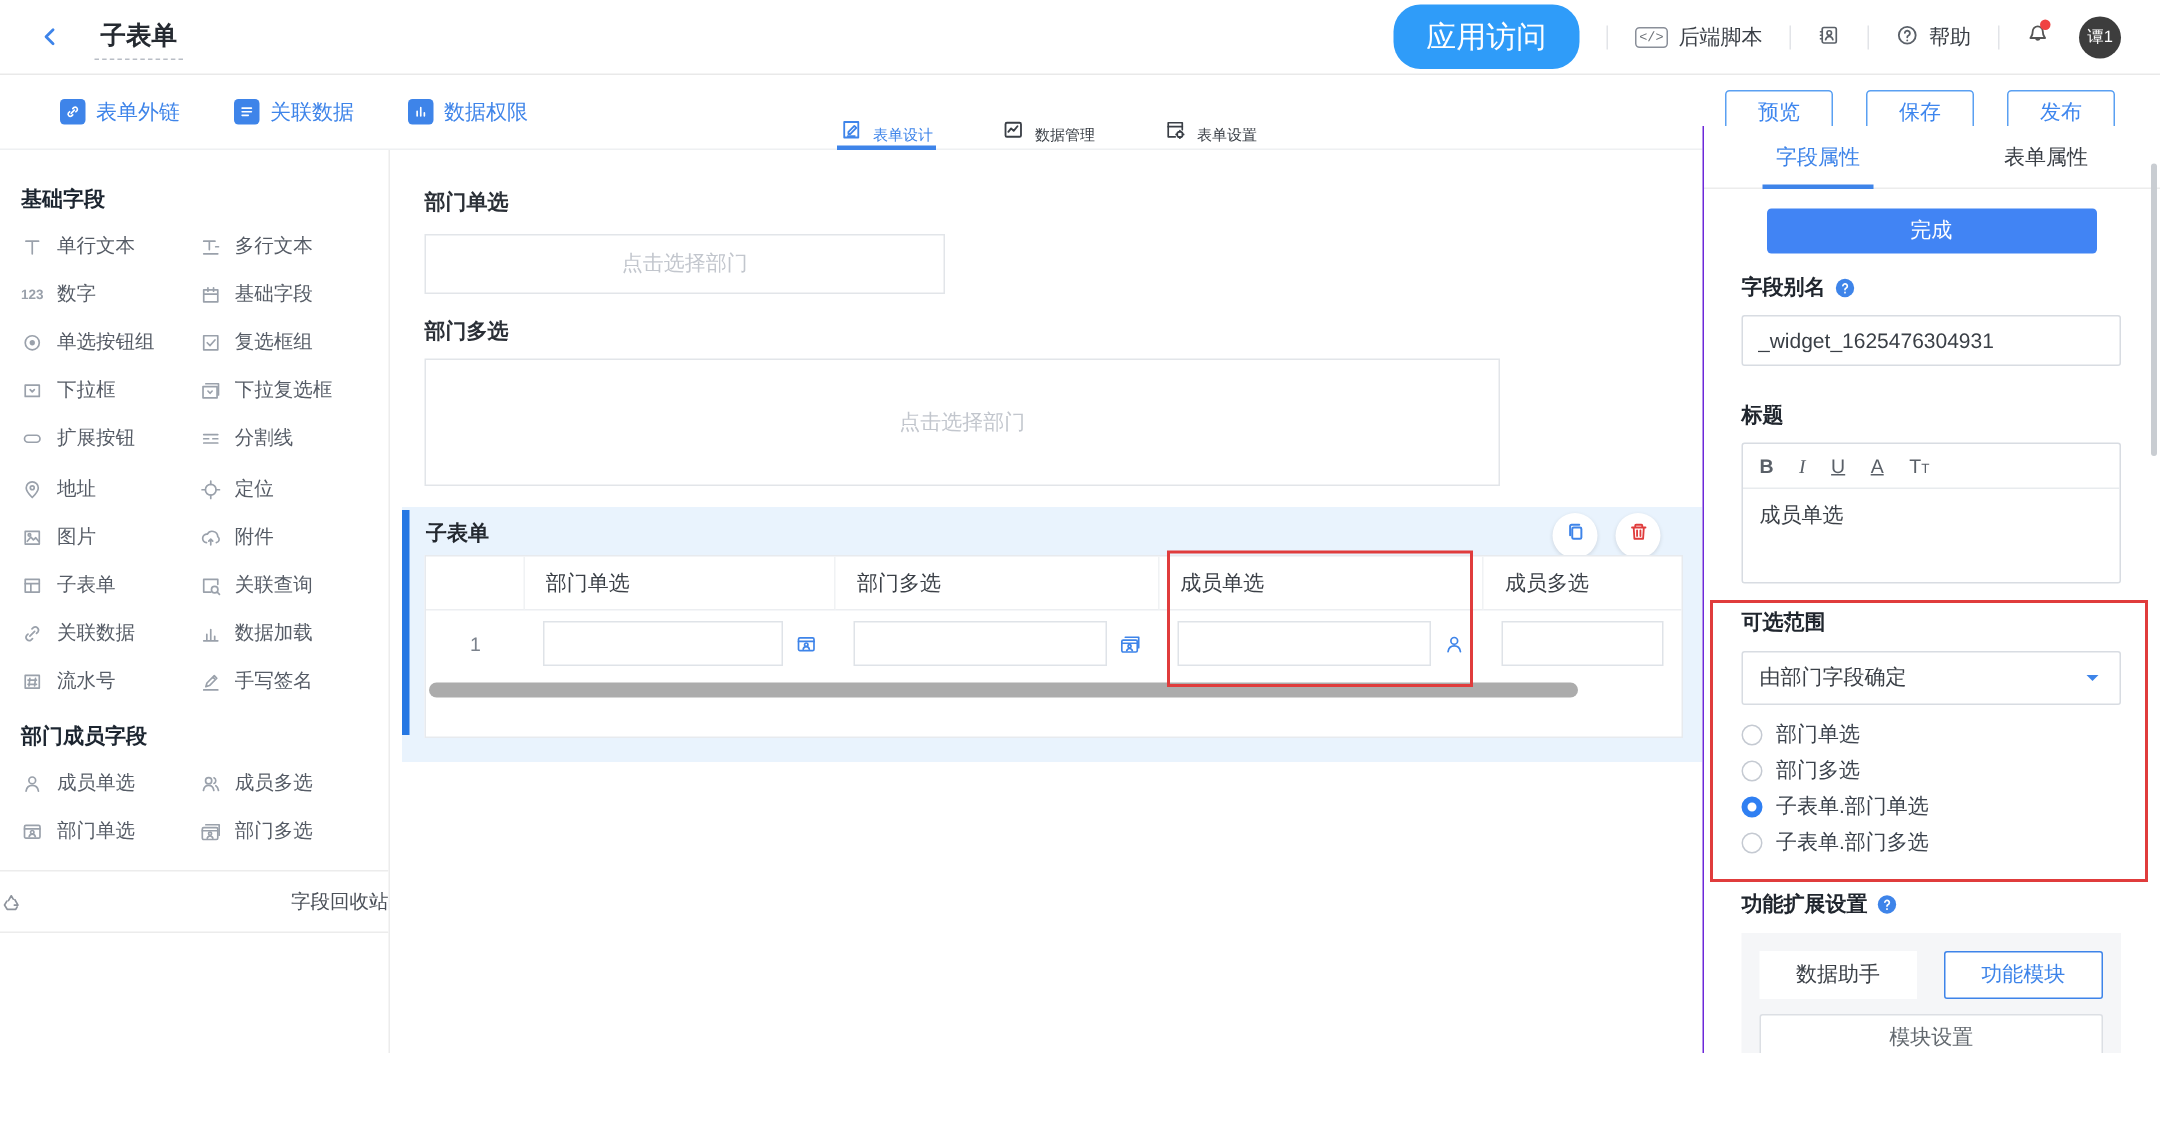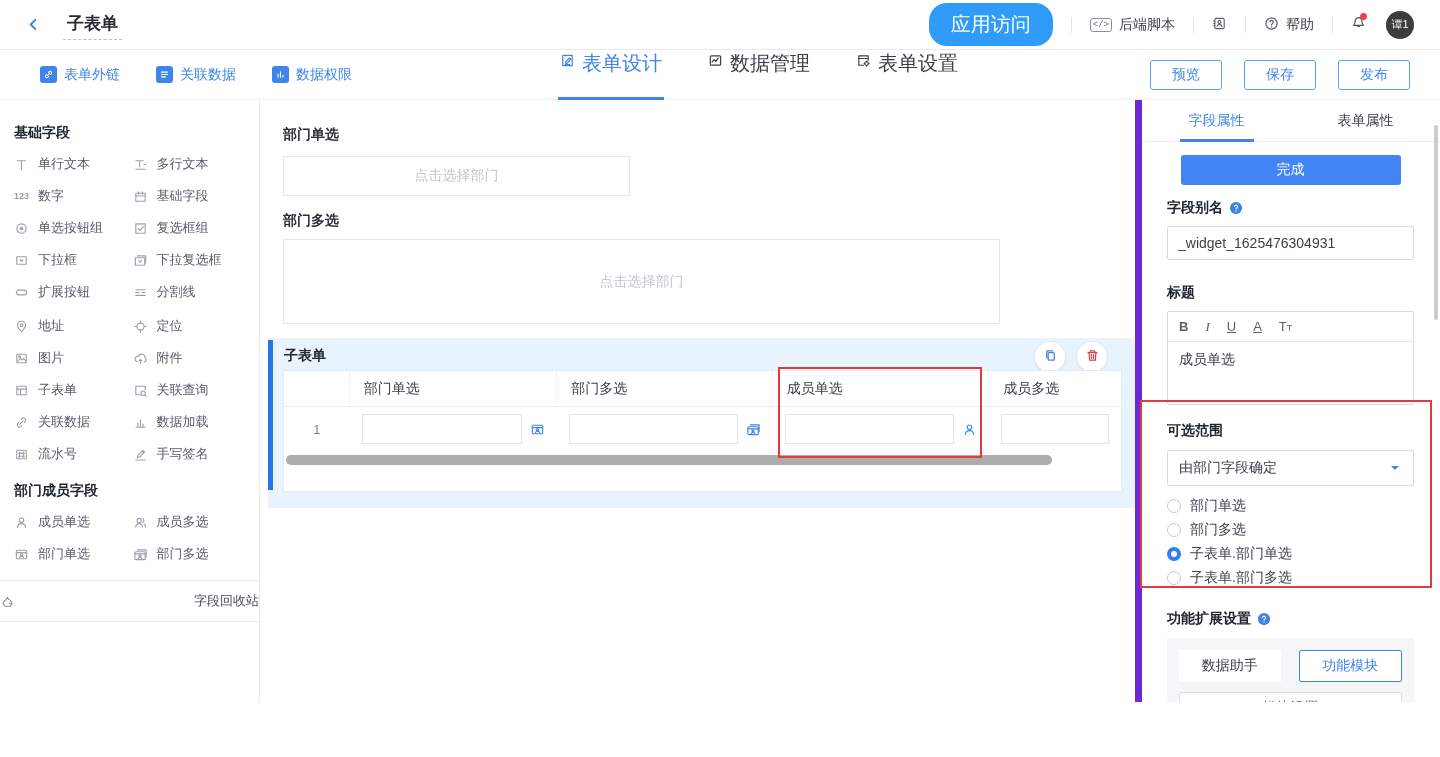--- a/index.html
+++ b/index.html
@@ -28,21 +28,21 @@
            font-size:11px; display:flex; align-items:center; justify-content:center; cursor:pointer; }
 
   
   .bar2{ position:absolute; top:50px; left:0; right:0; height:50px; background:#fff;
          border-bottom:1px solid #eef0f2; display:flex; align-items:center; }
   .links{ display:flex; gap:36px; padding-left:40px; }
   .link-item{ display:flex; align-items:center; gap:7px; color:#3e84e9; font-size:14px; cursor:pointer; }
   .sqicon{ width:17px; height:17px; border-radius:3px; background:#3e84e9; color:#fff;
            display:flex; align-items:center; justify-content:center; }
   .tabs{ position:absolute; left:558px; top:0; height:50px; display:flex; gap:42px; }
-  .tab{ display:flex; align-items:flex-start; gap:7px; font-size:20px; color:#3a3f46;
+  .tab{ display:flex; align-items:flex-end; gap:7px; font-size:10px; color:#3a3f46;
         height:50px; cursor:pointer; border-bottom:3px solid transparent; padding:0 2px; }
   .tab.active{ color:#3e84e9; border-bottom-color:#3e84e9; }
   .bar2-actions{ margin-left:auto; display:flex; gap:22px; padding-right:30px; }
   .obtn{ width:72px; height:30px; background:#fff; border:1px solid #5aa0f2; color:#3e86ee;
          font-size:14px; border-radius:3px; cursor:pointer; }
 
   
   .sidebar{ position:absolute; top:100px; left:0; bottom:0; width:260px; background:#fff;
             border-right:1px solid #ececec; padding-top:14px; overflow:hidden; }
   .sec-title{ font-size:14px; font-weight:bold; color:#1c2530; margin:10px 0 6px 14px; }
@@ -81,22 +81,22 @@
   .td{ height:44px; display:flex; align-items:center; padding:0 12px 0 0; }
   .td.num{ justify-content:center; color:#7b828c; font-size:13px; padding:0; }
   .cell-input{ flex:1; height:30px; margin-left:12px; border:1px solid #dfe3e8; background:#fff; }
   .cell-ic{ color:#3e84e9; margin-left:8px; display:flex; cursor:pointer; }
   .hscroll{ position:relative; height:14px; margin-top:2px; }
   .hthumb{ position:absolute; left:2px; top:2px; width:766px; height:10px; border-radius:5px;
            background:#acacac; cursor:grab; }
   .wtable-pad{ height:24px; }
 
   
-  .panel{ position:absolute; top:100px; right:0; bottom:0; width:305px; background:#fff;
-          border-left:7px solid #6d28d9; }
+  .panel{ position:absolute; top:84px; right:0; bottom:0; width:305px; background:#fff;
+          border-left:1px solid #6d28d9; }
   .ptabs{ height:42px; display:flex; border-bottom:1px solid #ececec; }
   .ptab{ flex:1; display:flex; align-items:center; justify-content:center; font-size:14px;
          color:#3a3f46; cursor:pointer; position:relative; }
   .ptab.active{ color:#3e84e9; }
   .ptab.active::after{ content:""; position:absolute; bottom:-1px; left:50%; margin-left:-37px;
                        width:74px; height:3px; background:#3e84e9; }
   .pbody{ padding:0 26px 0 25px; }
   .done-btn{ display:block; width:220px; height:30px; margin:13px auto 0; background:#4184f4;
              border:none; border-radius:3px; color:#fff; font-size:14px; cursor:pointer; }
   .plabel{ display:flex; align-items:center; gap:6px; font-size:14px; font-weight:bold;

